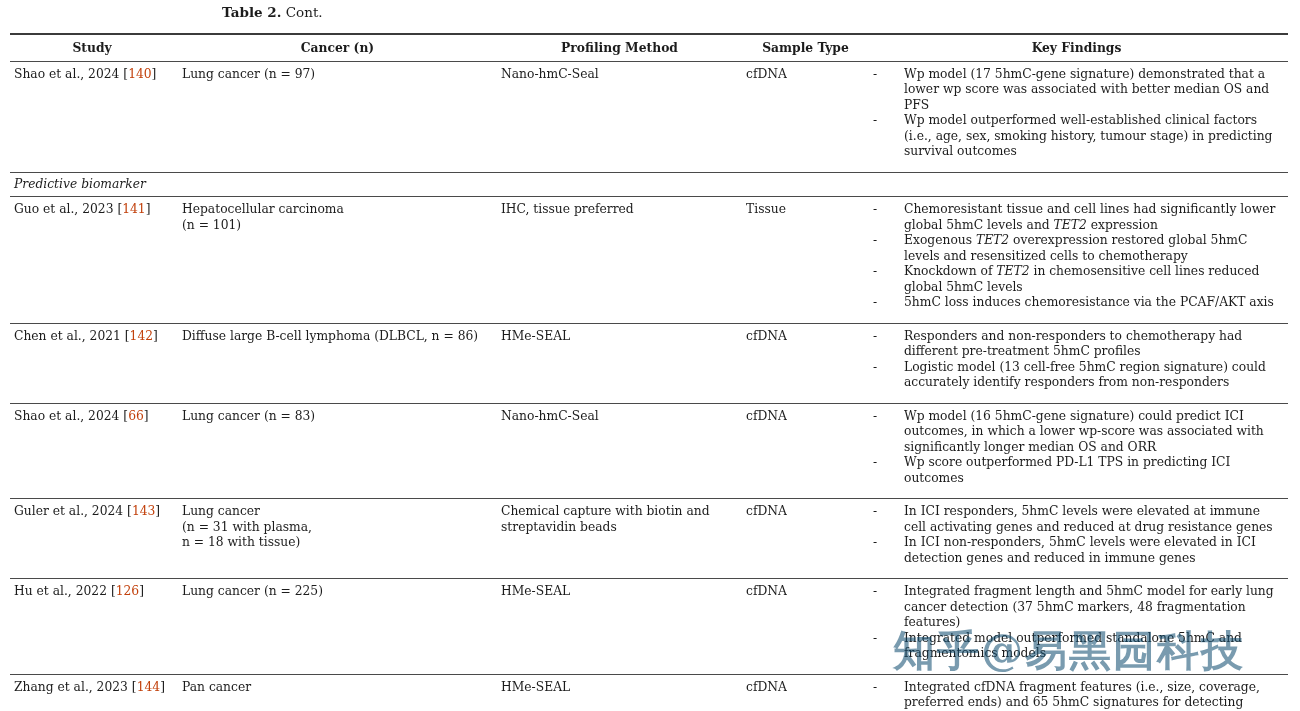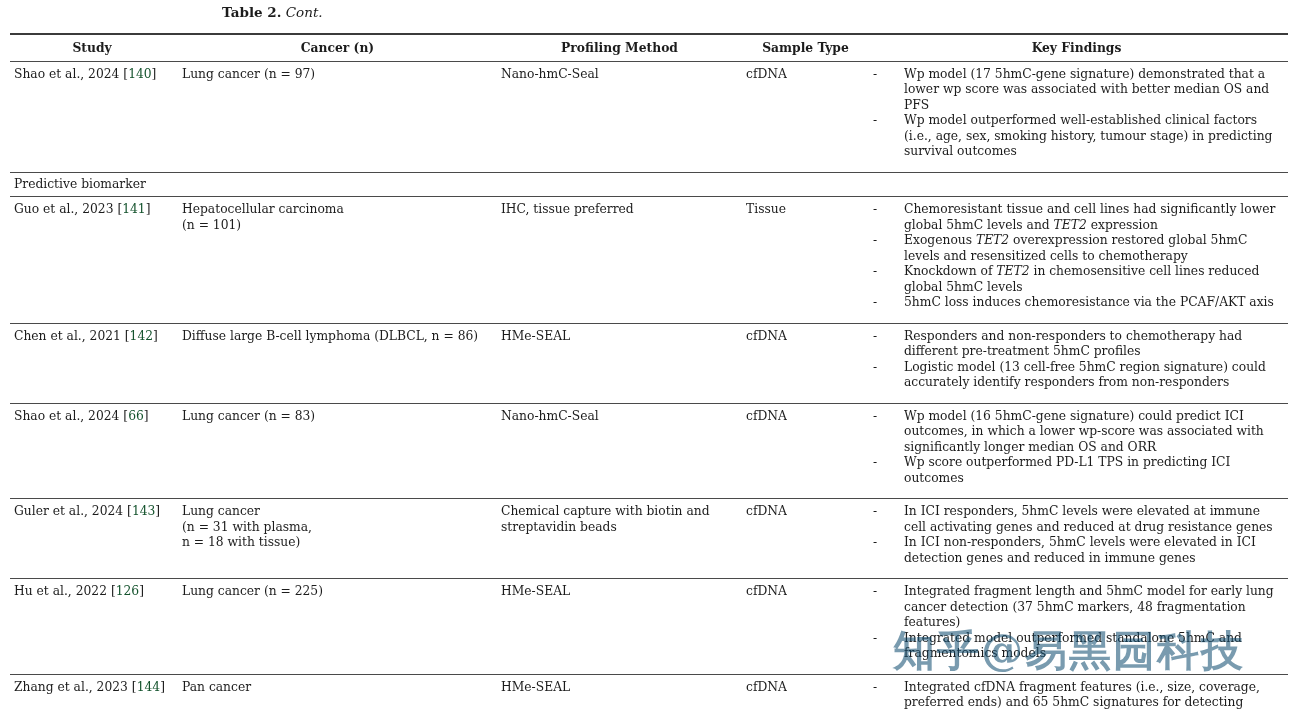--- a/index.html
+++ b/index.html
@@ -3,31 +3,31 @@
 <meta charset="utf-8">
 <style>
   html,body{margin:0;padding:0;background:#ffffff;}
   .page{
     position:relative;width:1300px;height:711px;background:#ffffff;overflow:hidden;
     font-family:"DejaVu Serif","Liberation Serif",serif;
     color:#1c1c1c;font-size:12.3px;line-height:15.5px;
   }
   .caption{position:absolute;left:222px;top:5px;font-size:13.5px;white-space:nowrap;}
   .caption .cap-label{font-weight:bold;}
-  .caption .cap-cont{font-style:italic;margin-top:44px;}
+  .caption .cap-cont{margin-top:44px;}
   .table-wrap{position:absolute;top:33px;left:10px;width:1280px;}
   table.paper-table{border-collapse:collapse;table-layout:fixed;width:1278px;
     border-top:2px solid #3b3b3b;border-bottom:2px solid #3b3b3b;}
   table.paper-table tr{border-top:1px solid #4a4a4a;}
   table.paper-table tr.head-row{border-top:none;}
   td,th{vertical-align:top;padding:5px 8px 12px 0;text-align:left;font-weight:normal;}
   tr.head-row th{font-weight:bold;padding:5px 8px 5px 0;text-align:center;}
-  tr.section-row td{padding:4px 8px 4px 4px;}
+  tr.section-row td{padding:4px 8px 4px 4px;font-style:italic;}
   .c-study{padding-left:4px;}
-  .ref{color:#14532d;text-decoration:none;cursor:pointer;}
+  .ref{color:#c2410c;text-decoration:none;cursor:pointer;}
   .finding{display:flex;}
   .finding .dash{width:31px;flex:0 0 31px;}
   .finding .ftext{flex:1;}
   em{font-style:italic;}
   .watermark{
     position:absolute;left:893px;top:628px;width:400px;
     font-size:42px;line-height:46px;color:#0c4a6e;opacity:0.55;
     letter-spacing:2px;white-space:nowrap;pointer-events:none;font-weight:bold;
   }
 </style>

